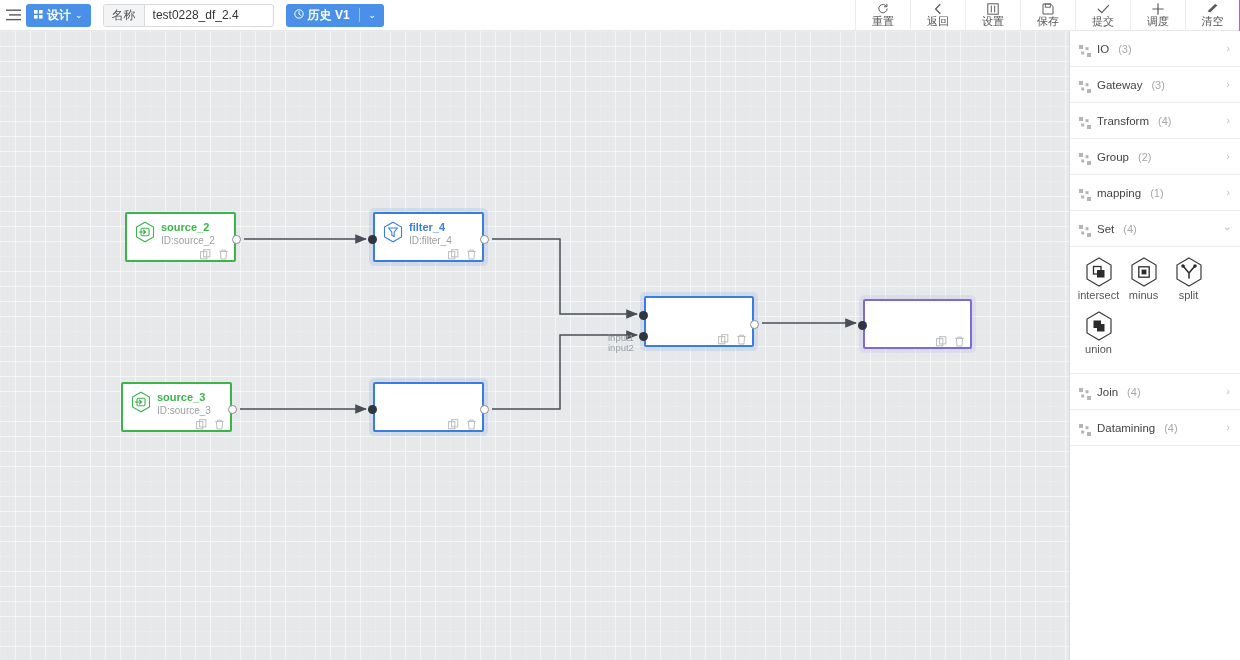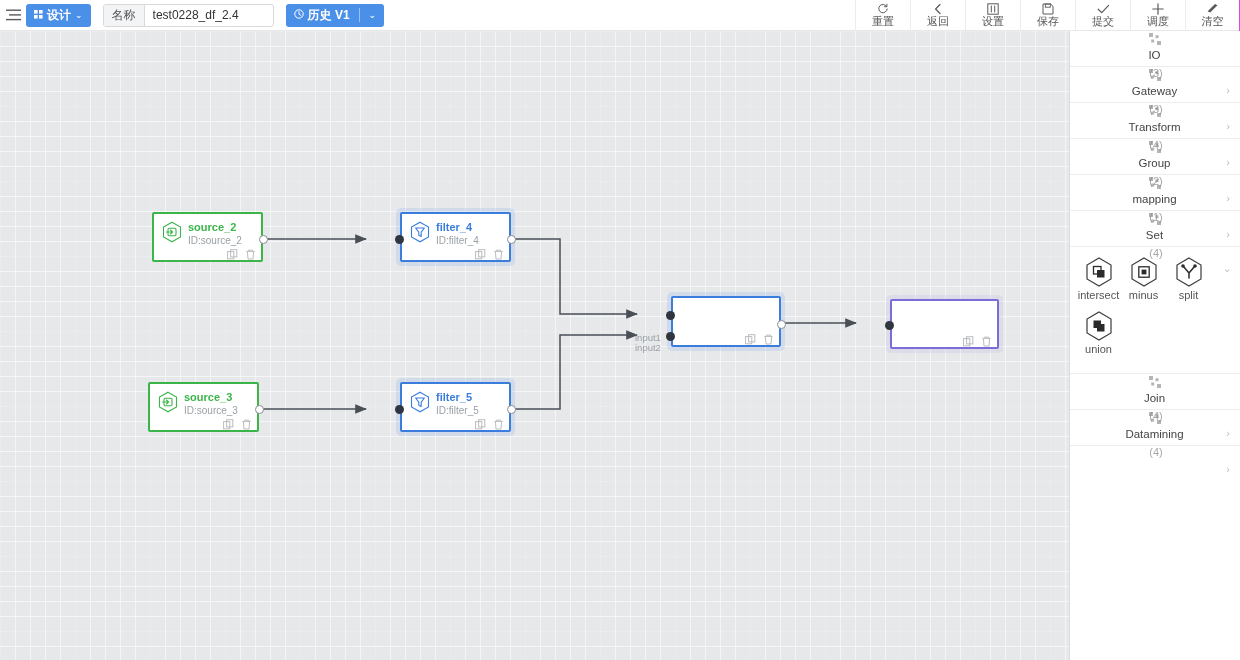--- a/index.html
+++ b/index.html
@@ -74,21 +74,21 @@
     background-size: 15px 15px, 15px 15px, 75px 75px, 75px 75px;
     background-position: 0 0, 0 0, 0 0, 0 0;
     border-right: 1px solid #dcdcdc;
     overflow: hidden;
   }
   #edge-layer { position: absolute; left: 0; top: 0; width: 1070px; height: 629px; }
 
   
   .node {
     position: absolute; background: #ffffff; border-radius: 2px;
-    cursor: move; user-select: none; margin-left: 27px;
+    cursor: move; user-select: none;
   }
   .node.green  { border: 2px solid #3bb54a; }
   .node.blue   { border: 2px solid #3b7ddd; box-shadow: 0 0 0 4px rgba(59,125,221,.13); }
   .node.purple { border: 2px solid #7b6cd9; box-shadow: 0 0 0 4px rgba(123,108,217,.10); }
 
   .node-head { display: flex; align-items: flex-start; padding: 6px 6px 0 6px; gap: 4px; }
   .node-hex { width: 24px; height: 24px; flex: none; }
   .node-txt { display: flex; flex-direction: column; padding-top: 1px; }
   .node-title { font-size: 11px; font-weight: bold; line-height: 13px; }
   .node-sub { font-size: 10px; line-height: 13px; color: #9aa0a6; }
@@ -115,21 +115,21 @@
     position: absolute; font-size: 9.5px; color: #9aa0a6; white-space: nowrap;
   }
 
   
   #sidebar {
     position: absolute; left: 1070px; top: 31px; width: 170px; height: 629px;
     background: #ffffff; overflow-y: auto;
   }
   .cat-row {
     height: 36px; display: flex; align-items: center; padding: 0 10px 0 9px;
-    border-bottom: 1px solid #ededed; cursor: pointer; gap: 6px; flex-direction: column;
+    border-bottom: 1px solid #ededed; cursor: pointer; gap: 6px;
   }
   .cat-ic { width: 12px; height: 12px; flex: none; opacity: .55; }
   .cat-name { font-size: 11.5px; color: #444; }
   .cat-count { font-size: 11px; color: #a8a8a8; margin-left: 3px; }
   .cat-arrow { margin-left: auto; color: #c0c0c0; font-size: 11px; line-height: 1; }
   .cat-arrow.down { transform: rotate(90deg); }
 
   .tool-grid {
     display: flex; flex-wrap: wrap; padding: 8px 2px 10px 6px;
     border-bottom: 1px solid #ededed;
@@ -363,32 +363,20 @@
         <span class="ti">
           <svg width="11" height="11" viewBox="0 0 11 11">
               <path d="M1.3 2.4 H9.7 M3.6 2.4 V1.1 H7.4 V2.4 M2.4 2.4 L3 10 H8 L8.6 2.4" fill="none" stroke="#4a4f57" stroke-width="1" stroke-linejoin="round"></path>
             </svg>
         </span>
       </div>
       <span class="port port-out" style="right:-7px; top:21px;"></span>
     </div>
 
     <div class="node blue" style="left:373px; top:351px; width:111px; height:50px;">
-      <div class="node-head">
-        <span class="node-hex">
-          <svg width="24" height="24" viewBox="0 0 24 24">
-            <path d="M12 2.2 L20.5 7 V17 L12 21.8 L3.5 17 V7 Z" fill="none" stroke="#3b7ddd" stroke-width="1.1"></path>
-            <path d="M7.6 8 H16.4 L13.2 12.2 V16.4 L10.8 15.2 V12.2 Z" fill="none" stroke="#3b7ddd" stroke-width="1.1" stroke-linejoin="round"></path>
-          </svg>
-        </span>
-        <span class="node-txt">
-          <span class="node-title">filter_5</span>
-          <span class="node-sub">ID:filter_5</span>
-        </span>
-      </div>
       <div class="node-tools">
         <span class="ti">
           <svg width="11" height="11" viewBox="0 0 11 11">
               <rect x="0.6" y="2.6" width="6.2" height="7.2" fill="none" stroke="#4a4f57" stroke-width="1"></rect>
               <rect x="3.6" y="0.7" width="6.2" height="7.2" fill="none" stroke="#4a4f57" stroke-width="1"></rect>
             </svg>
         </span>
         <span class="ti">
           <svg width="11" height="11" viewBox="0 0 11 11">
               <path d="M1.3 2.4 H9.7 M3.6 2.4 V1.1 H7.4 V2.4 M2.4 2.4 L3 10 H8 L8.6 2.4" fill="none" stroke="#4a4f57" stroke-width="1" stroke-linejoin="round"></path>

